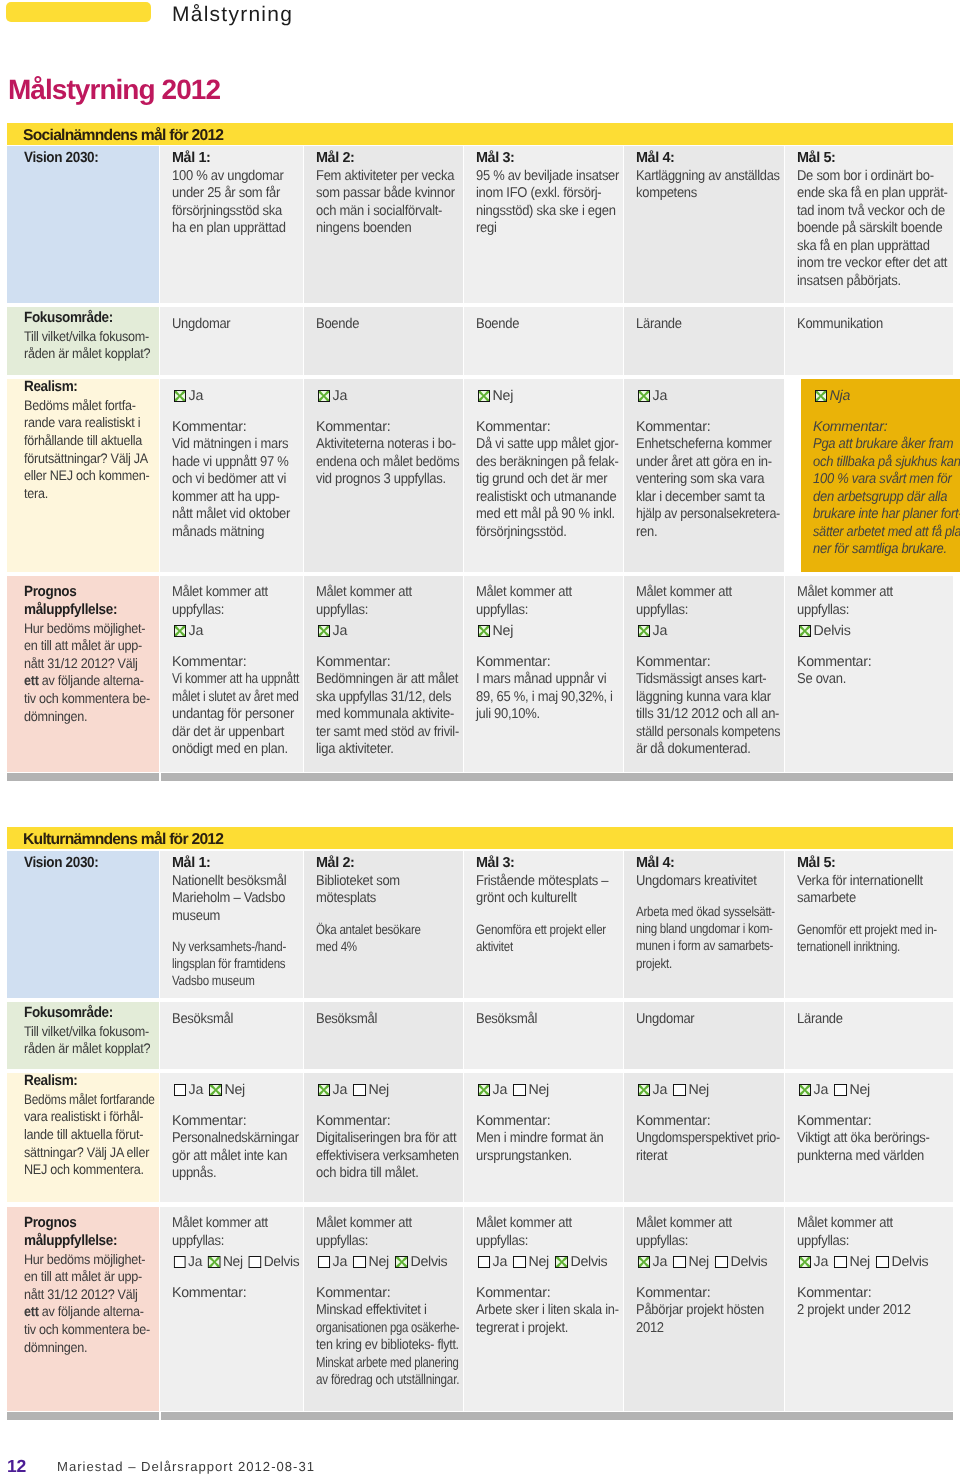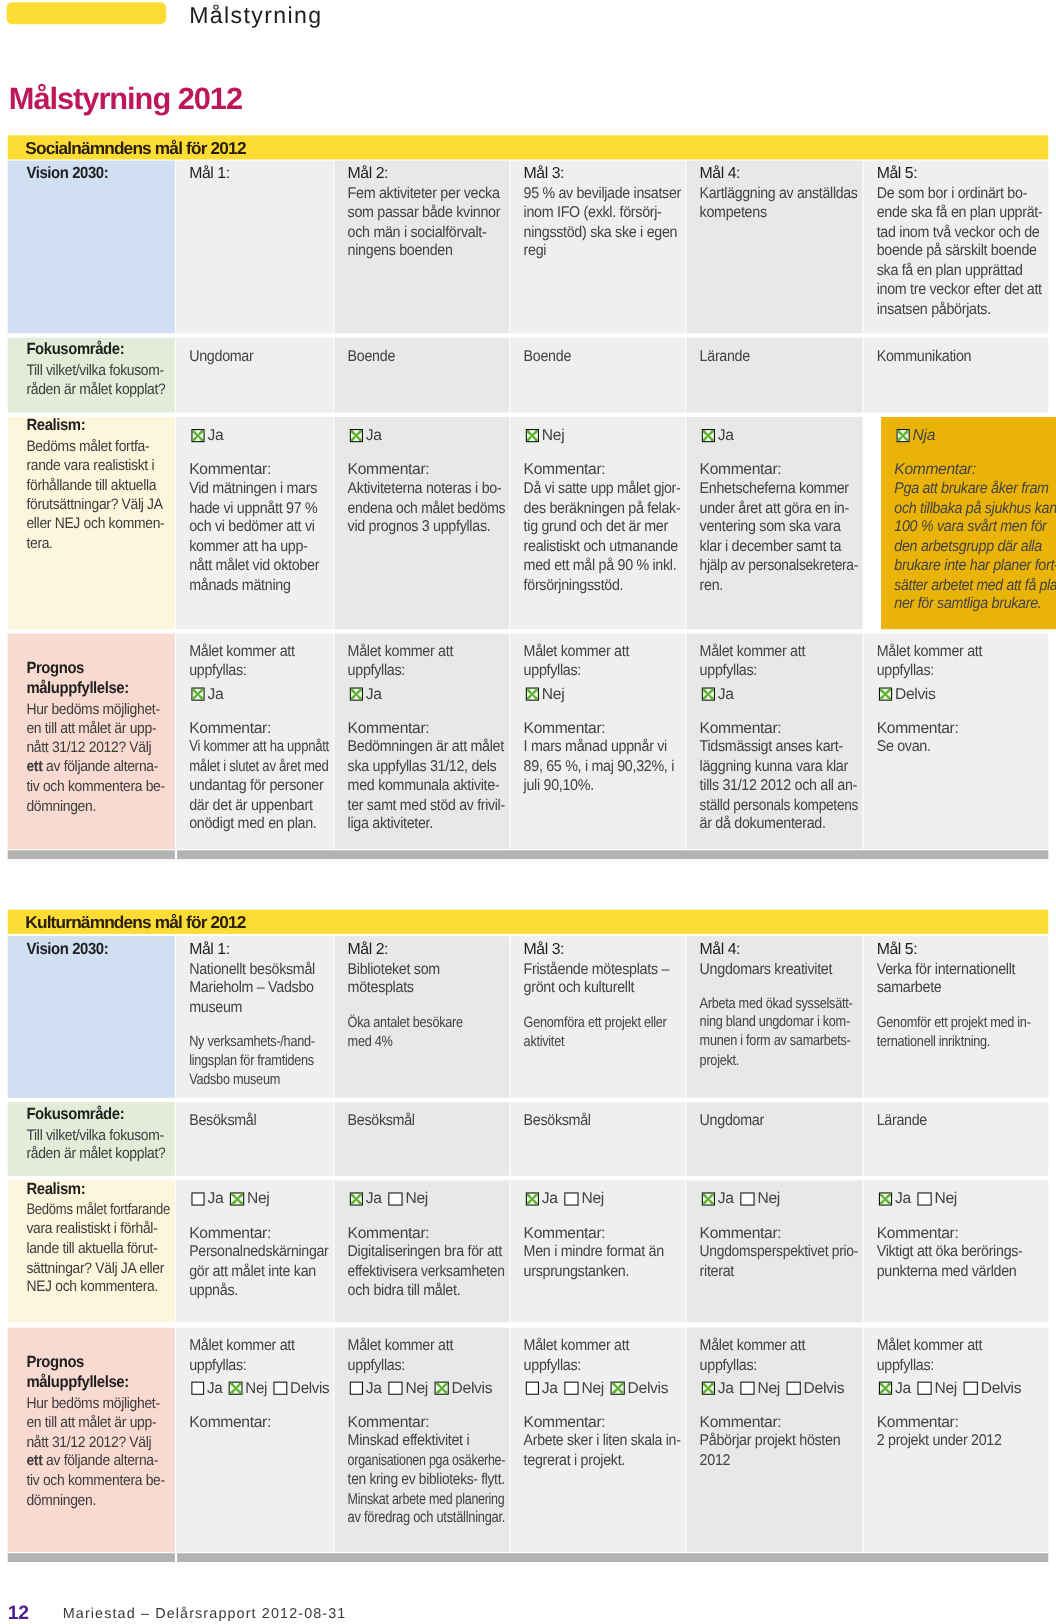--- a/index.html
+++ b/index.html
@@ -17,28 +17,28 @@
 
 .gtable{position:absolute;left:0;top:0;width:960px;height:1476px;}
 .caption{position:absolute;left:7px;width:946px;background:#fddd34;
          font-size:15.7px;font-weight:bold;letter-spacing:-0.75px;color:#2b2010;
          padding-left:16px;padding-top:2px;box-sizing:border-box;}
 .grow{position:absolute;left:7px;width:946px;}
 .gcell{position:absolute;top:0;box-sizing:border-box;height:100%;overflow:hidden;}
 .lab{left:0;width:152px;padding:4px 4px 0 17px;}
 .lab.pt2{padding-top:3px;}
 .lab.pt3{padding-top:0;}
-.lab.pt4{padding-top:24px;}
+.lab.pt4{padding-top:8px;}
 .lab .t{font-weight:bold;font-size:14.8px;line-height:17.8px;letter-spacing:-0.4px;color:#1f1f1f;}
 .lab .s{font-size:13.8px;line-height:17.6px;letter-spacing:-0.3px;color:#3c3c3c;}
 .dcell{font-size:14.2px;line-height:17.5px;letter-spacing:-0.3px;padding:4px 4px 0 12px;}
 .pt2{padding-top:9px;}
 .pt3{padding-top:9px;}
 .pt4{padding-top:8px;}
-.dcell .ct{font-weight:normal;display:block;letter-spacing:-0.4px;font-size:14.4px;color:#1f1f1f;}
+.dcell .ct{font-weight:bold;display:block;letter-spacing:-0.4px;font-size:14.4px;color:#1f1f1f;}
 .dcell p{margin:0;}
 .sm{font-size:13.6px;line-height:17.2px;letter-spacing:-0.3px;}
 .sm .ln{transform:scaleX(0.85);}
 .dk{background:#e8e8e8;}
 .lt{background:#efefef;}
 .shadow{position:absolute;height:7px;background:#b3b3b3;}
 .sp{height:13px;}
 .chk{display:inline-block;width:12.6px;height:12.6px;border:1.9px solid #141414;
      box-sizing:border-box;position:relative;vertical-align:-2.4px;margin-right:2.5px;
      overflow:hidden;background:#fff;}
@@ -65,20 +65,26 @@
 <div class="gtable">
   <div class="caption" style="top: 123px; height: 22px; line-height: 22px; background: rgb(253, 221, 52);">Socialnämndens mål för 2012</div>
   <div class="grow" style="top:146px;height:157px">
     <div class="gcell lab" style="background: rgb(208, 223, 241);">
       <div class="t">
           <span class="ln">Vision 2030:</span>
         </div>
     </div>
     <div class="gcell dcell lt" style="left: 153px; width: 143px; background: rgb(239, 239, 239);">
       <span class="ct">Mål 1:</span>
+      <p>
+          <span class="ln">100 % av ungdomar</span>
+          <span class="ln">under 25 år som får</span>
+          <span class="ln">försörjningsstöd ska</span>
+          <span class="ln">ha en plan upprättad</span>
+        </p>
     </div>
     <div class="gcell dcell dk" style="left: 297px; width: 159px; background: rgb(232, 232, 232);">
       <span class="ct">Mål 2:</span>
       <p>
           <span class="ln">Fem aktiviteter per vecka</span>
           <span class="ln">som passar både kvinnor</span>
           <span class="ln">och män i socialförvalt-</span>
           <span class="ln">ningens boenden</span>
         </p>
     </div>

